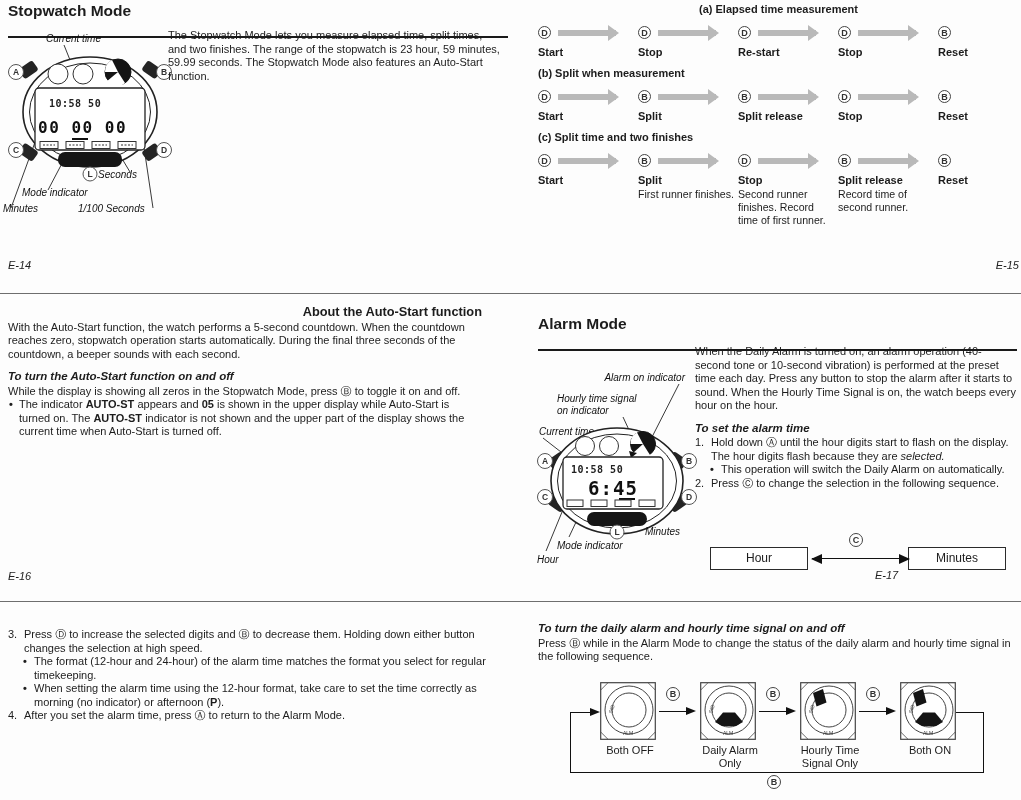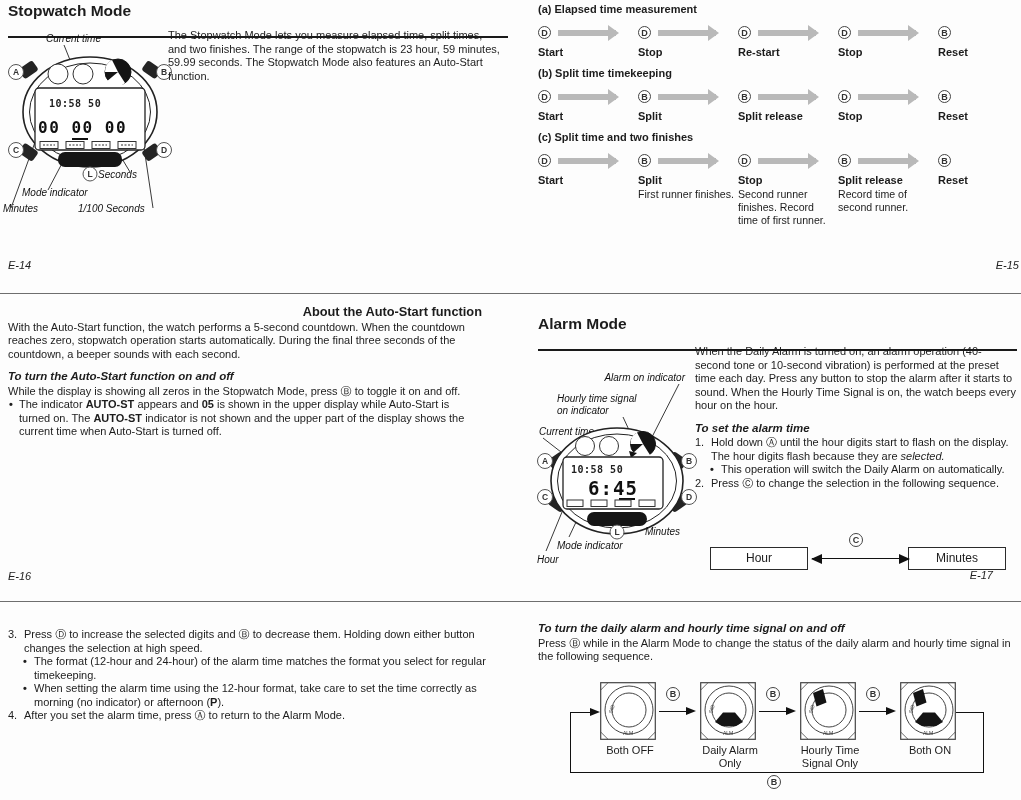--- a/index.html
+++ b/index.html
@@ -144,21 +144,21 @@
   <text class="slbl" x="1" y="184">Minutes</text>
   <text class="slbl" x="76" y="184">1/100 Seconds</text>
 </svg>
 
 <div class="abs" style="left:168px; top:29px; width:334px;">The Stopwatch Mode lets you measure elapsed time, split times, and two finishes. The range of the stopwatch is 23 hour, 59 minutes, 59.99 seconds. The Stopwatch Mode also features an Auto-Start function.</div>
 
 <div class="abs pagelabel" style="left:8px; top:259px;">E-14</div>
 
 <div class="abs" id="flows">
 
-  <div class="flow-heading" style="margin-top:0;">(a) Elapsed time measurement</div>
+  <div class="flow-heading" style="margin-top:0;text-align:center;">(a) Elapsed time measurement</div>
   <div class="flow-cells">
     <div class="flow-cell">
       <div class="cell-top"><span class="circ">D</span><span class="garrow"></span></div>
       <div class="cell-label">Start</div>
     </div>
     <div class="flow-cell">
       <div class="cell-top"><span class="circ">D</span><span class="garrow"></span></div>
       <div class="cell-label">Stop</div>
     </div>
     <div class="flow-cell">
@@ -168,21 +168,21 @@
     <div class="flow-cell">
       <div class="cell-top"><span class="circ">D</span><span class="garrow"></span></div>
       <div class="cell-label">Stop</div>
     </div>
     <div class="flow-cell">
       <div class="cell-top"><span class="circ">B</span></div>
       <div class="cell-label">Reset</div>
     </div>
   </div>
 
-  <div class="flow-heading">(b) Split time timekeeping</div>
+  <div class="flow-heading">(b) Split when measurement</div>
   <div class="flow-cells">
     <div class="flow-cell">
       <div class="cell-top"><span class="circ">D</span><span class="garrow"></span></div>
       <div class="cell-label">Start</div>
     </div>
     <div class="flow-cell">
       <div class="cell-top"><span class="circ">B</span><span class="garrow"></span></div>
       <div class="cell-label">Split</div>
     </div>
     <div class="flow-cell">
@@ -320,21 +320,21 @@
   </div>
 </div>
 
 <div class="selbox" style="left:710px; top:547px;">Hour</div>
 <div class="selbox" style="left:908px; top:547px;">Minutes</div>
 <div class="selline"></div>
 <div class="ah ah-left"></div>
 <div class="ah ah-right"></div>
 <span class="circ sm abs" style="left:849px; top:533px;">C</span>
 
-<div class="abs pagelabel" style="left:893px; top:569px; width:100px; text-align:right;">E-17</div>
+<div class="abs pagelabel" style="left:875px; top:569px; width:100px; text-align:left;">E-17</div>
 
 <div class="divider" style="top:601px;"></div>
 
 <div class="abs" style="left:8px; top:628px; width:499px;">
   <div class="step">
     <span class="num">3.</span>
     <span>Press Ⓓ to increase the selected digits and Ⓑ to decrease them. Holding down either button changes the selection at high speed.</span>
   </div>
   <div class="bul">The format (12-hour and 24-hour) of the alarm time matches the format you select for regular timekeeping.</div>
   <div class="bul">When setting the alarm time using the 12-hour format, take care to set the time correctly as morning (no indicator) or afternoon (<b>P</b>).</div>

